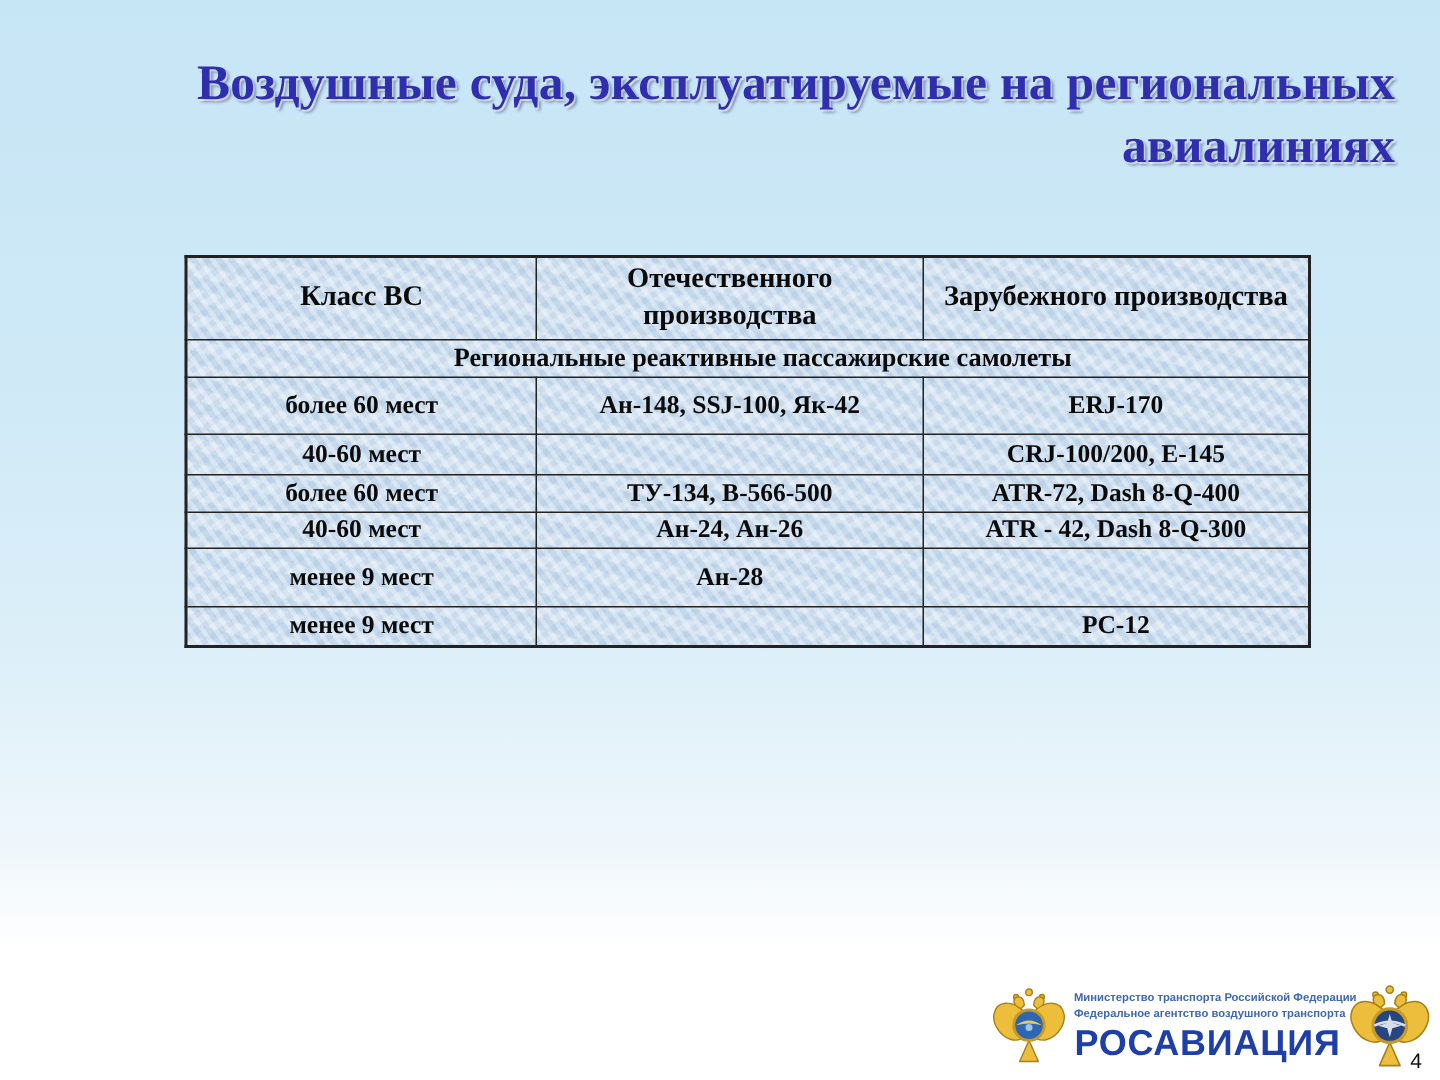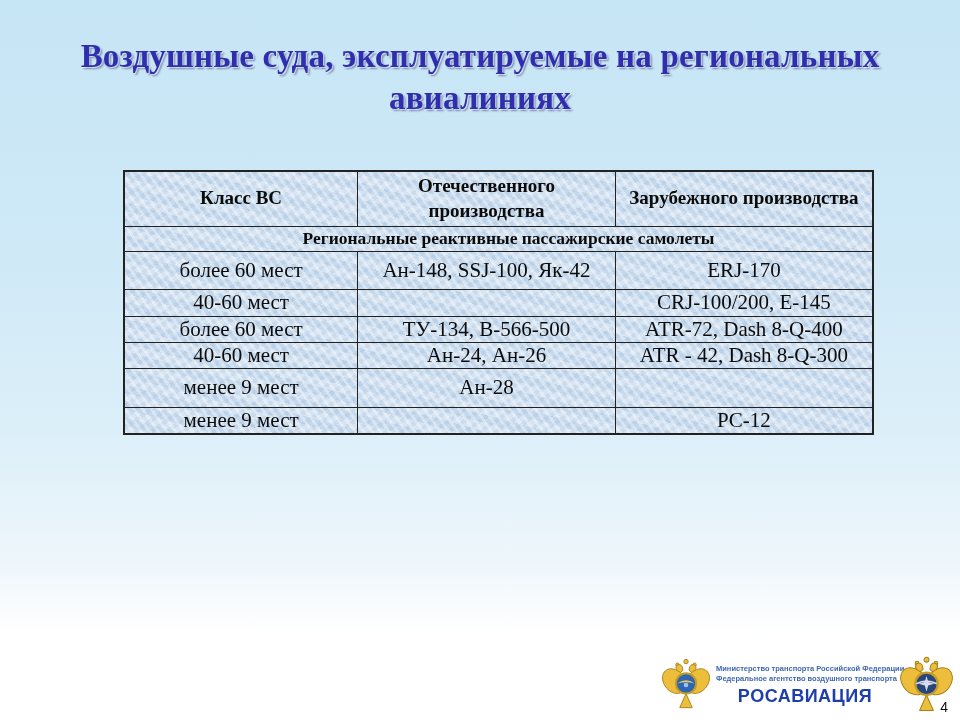--- a/index.html
+++ b/index.html
@@ -4,63 +4,63 @@
 <style>
   html,body{margin:0;padding:0;}
   body{width:960px;height:720px;overflow:hidden;}
   .slide{
     position:relative;width:960px;height:720px;
     background:linear-gradient(180deg,#c6e5f5 0%,#cfe9f7 35%,#dcEFf9 60%,#eef6fb 78%,#ffffff 88%,#ffffff 100%);
     font-family:"Liberation Serif","DejaVu Serif",serif;
   }
   .title{
     margin:0;padding-top:36px;width:900px;margin-left:30px;
-    text-align:center;font-size:33px;font-weight:bold;line-height:1.27;
+    text-align:right;font-size:33px;font-weight:bold;line-height:1.27;
     color:#2e2eae;
     text-shadow:1px 1px 0 rgba(255,255,255,0.55), 2px 2px 2px rgba(25,25,90,0.45);
     letter-spacing:0.2px;
   }
   table.aircraft{
     position:absolute;left:123px;top:170px;width:751px;
     border-collapse:collapse;table-layout:fixed;
     border:2px solid #222;
     background:
       repeating-linear-gradient(55deg, rgba(255,255,255,0.35) 0 3px, rgba(255,255,255,0) 3px 7px),
       repeating-linear-gradient(-35deg, rgba(150,180,215,0.22) 0 4px, rgba(150,180,215,0) 4px 9px),
       repeating-linear-gradient(15deg, rgba(255,255,255,0.25) 0 8px, rgba(170,200,230,0.16) 8px 16px),
       #cadced;
   }
   table.aircraft th, table.aircraft td{
     border:1px solid #222;text-align:center;vertical-align:middle;
     color:#0b0b0b;padding:0 4px;overflow:hidden;
   }
   table.aircraft thead tr{height:55px;font-family:Liberation Serif, serif;}
   table.aircraft th{font-size:19px;font-weight:bold;line-height:1.3;}
-  table.aircraft td{font-size:21px;font-weight:normal;}
+  table.aircraft td{font-size:17px;font-weight:bold;}
   table.aircraft tr.section td{font-weight:bold;font-size:17.5px;padding-left:24px;}
   .col1{width:31.2%;} .col2{width:34.4%;} .col3{width:34.4%;}
   tbody tr:nth-child(1){height:25px;}
   tbody tr:nth-child(2){height:38px;}
   tbody tr:nth-child(3){height:27px;}
   tbody tr:nth-child(4){height:25px;}
   tbody tr:nth-child(5){height:24px;}
   tbody tr:nth-child(6){height:39px;}
   tbody tr:nth-child(7){height:27px;}
   tbody tr:nth-child(8){height:22px;}
   tbody tr:nth-child(9){height:25px;}
   tbody tr:nth-child(10){height:23px;}
   tbody tr:nth-child(11){height:48px;}
   .logo{
     position:absolute;right:6px;bottom:2px;height:66px;
     display:flex;align-items:center;gap:5px;
     font-family:"Liberation Sans","DejaVu Sans",sans-serif;
   }
   .logo-text{width:178px;text-align:center;}
   .ministry-line{font-size:7.5px;font-weight:bold;color:#3f68b0;line-height:1.4;white-space:nowrap;}
-  .agency-name{font-size:18px;font-weight:800;color:#1e3fa8;letter-spacing:0.5px;margin-top:1px;white-space:nowrap;}
+  .agency-name{font-size:24px;font-weight:800;color:#1e3fa8;letter-spacing:0.5px;margin-top:1px;white-space:nowrap;}
   .emblem{display:block;}
   .page-number{
     position:absolute;right:12px;bottom:5px;z-index:5;
     font-family:"Liberation Sans","DejaVu Sans",sans-serif;
     font-size:14px;color:#111;
   }
 </style>
 </head>
 <body>
 

